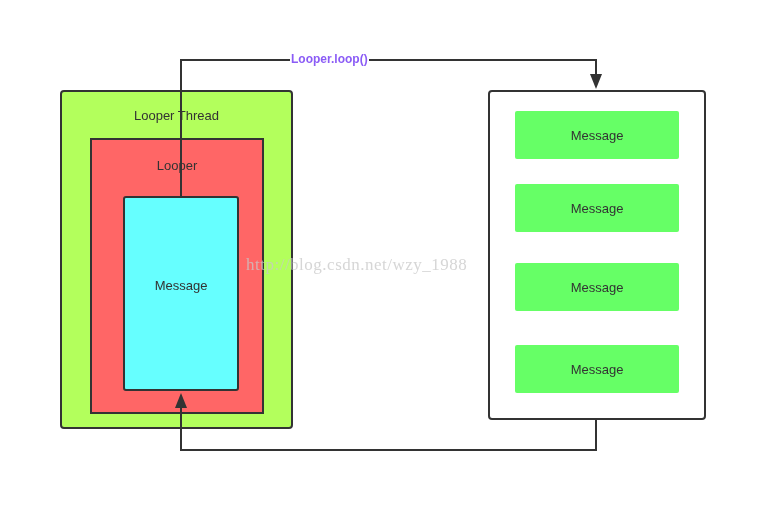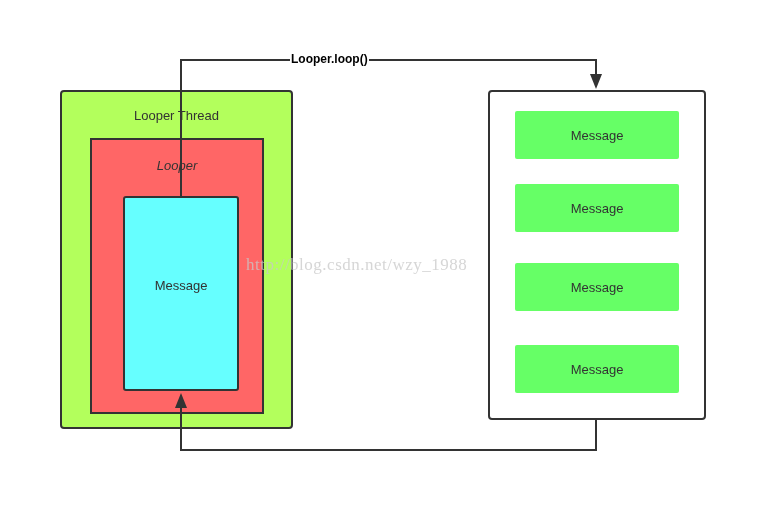--- a/index.html
+++ b/index.html
@@ -5,29 +5,29 @@
     html, body { margin: 0; padding: 0; background: #ffffff; }
     body { width: 765px; height: 510px; position: relative; overflow: hidden;
            font-family: "Liberation Sans", sans-serif; color: #333333; }
     .box { position: absolute; box-sizing: border-box; border: 2px solid #333333; }
     .thread { left: 60px; top: 90px; width: 233px; height: 339px; background: #b3ff5c; border-radius: 4px; }
     .looper { left: 90px; top: 138px; width: 174px; height: 276px; background: #ff6666; border-radius: 0; }
     .queue { left: 123px; top: 196px; width: 116px; height: 195px; background: #66ffff; border-radius: 3px; }
     .container { left: 488px; top: 90px; width: 218px; height: 330px; background: #ffffff; border-radius: 4px; }
     .label { position: absolute; font-size: 13px; color: #333333; text-align: center; white-space: nowrap; }
     .thread-label { left: 60px; width: 233px; top: 108px; }
-    .looper-label { left: 90px; width: 174px; top: 158px; font-style: italic; }
+    .looper-label { left: 90px; width: 174px; top: 158px; }
     .queue-label { left: 123px; width: 116px; top: 278px; line-height: 16px; white-space: normal; }
     .msg { position: absolute; left: 515px; width: 164px; height: 48px; background: #66ff66;
            border-radius: 2px; display: flex; align-items: center; justify-content: center;
            font-size: 13px; color: #333333; }
     .m0 { top: 111px; } .m1 { top: 184px; } .m2 { top: 263px; } .m3 { top: 345px; }
     svg.lines { position: absolute; left: 0; top: 0; width: 765px; height: 510px; pointer-events: none; }
     .edge-label { position: absolute; left: 290px; top: 52px; font-size: 12px; font-weight: bold;
-                  color: #000000; background: #ffffff; padding: 0 1px; white-space: nowrap; }
+                  color: #8b5cf6; background: #ffffff; padding: 0 1px; white-space: nowrap; }
     .watermark { position: absolute; left: 246px; top: 255px; font-family: Liberation Serif, serif;
                  font-size: 17px; color: rgba(200,200,200,0.75); white-space: nowrap; letter-spacing: 0.5px; }
   </style>
 </head>
 <body>
 
 <div class="box thread"></div>
 <div class="label thread-label">Looper Thread</div>
 
 <div class="box looper"></div>

